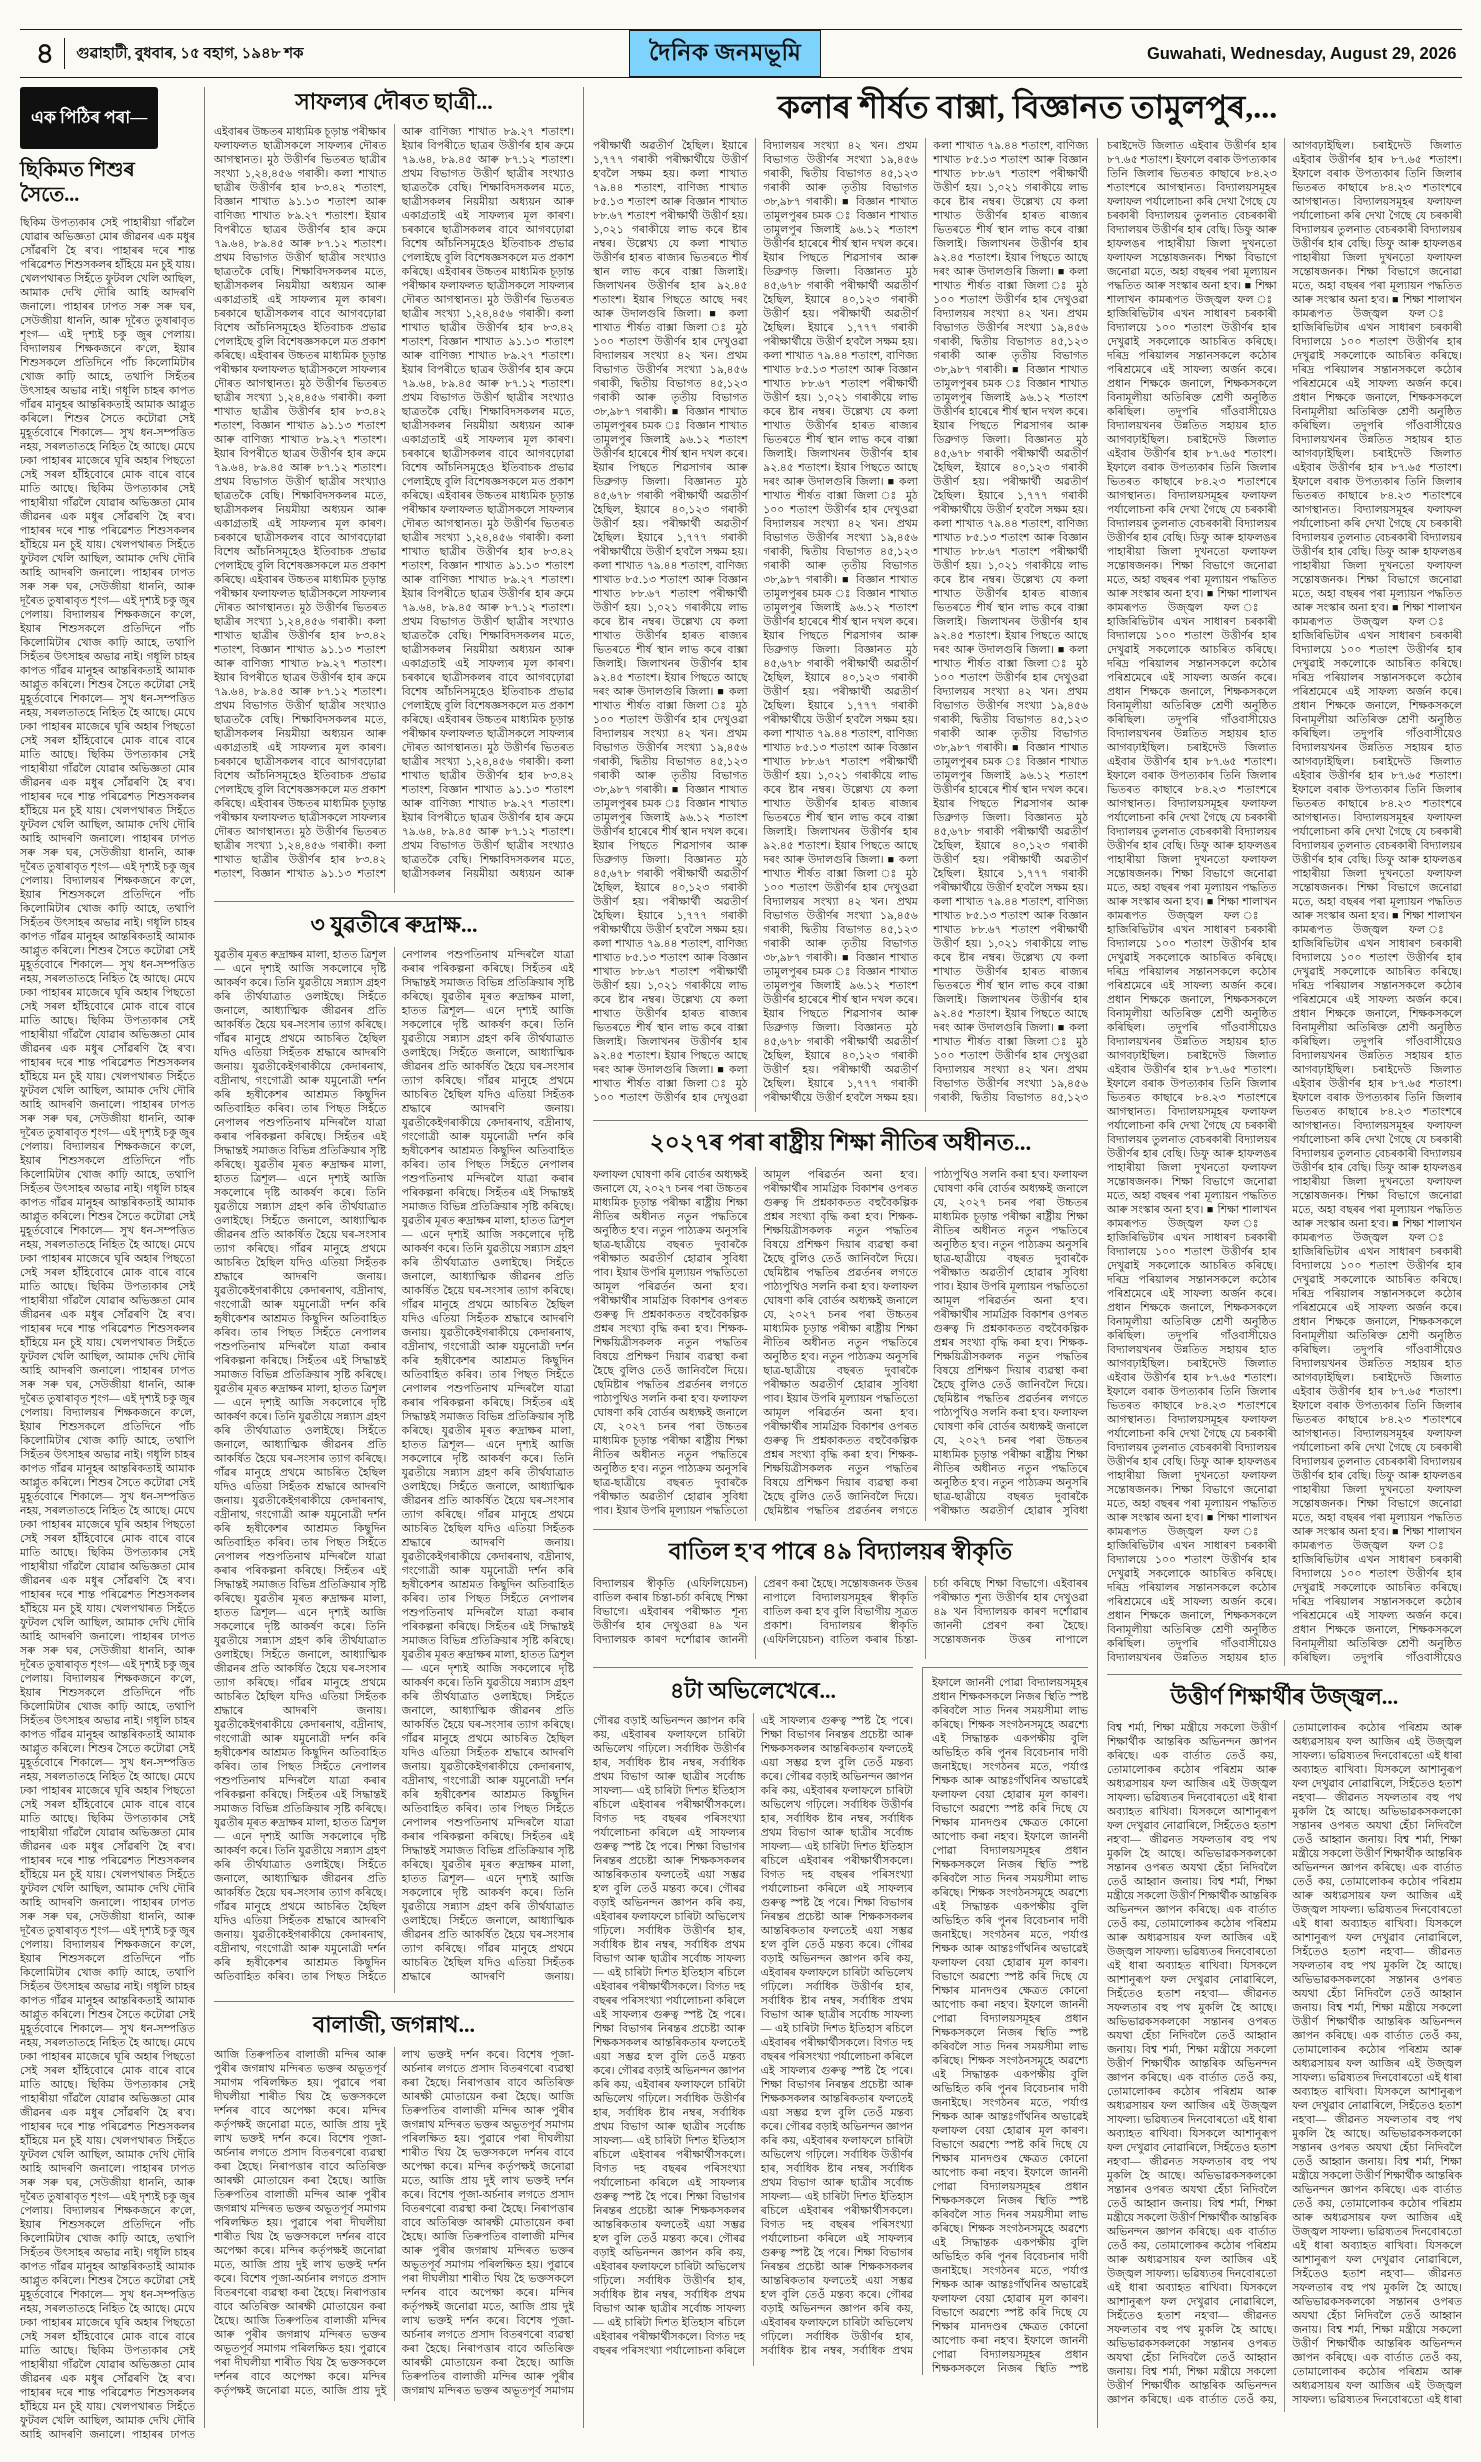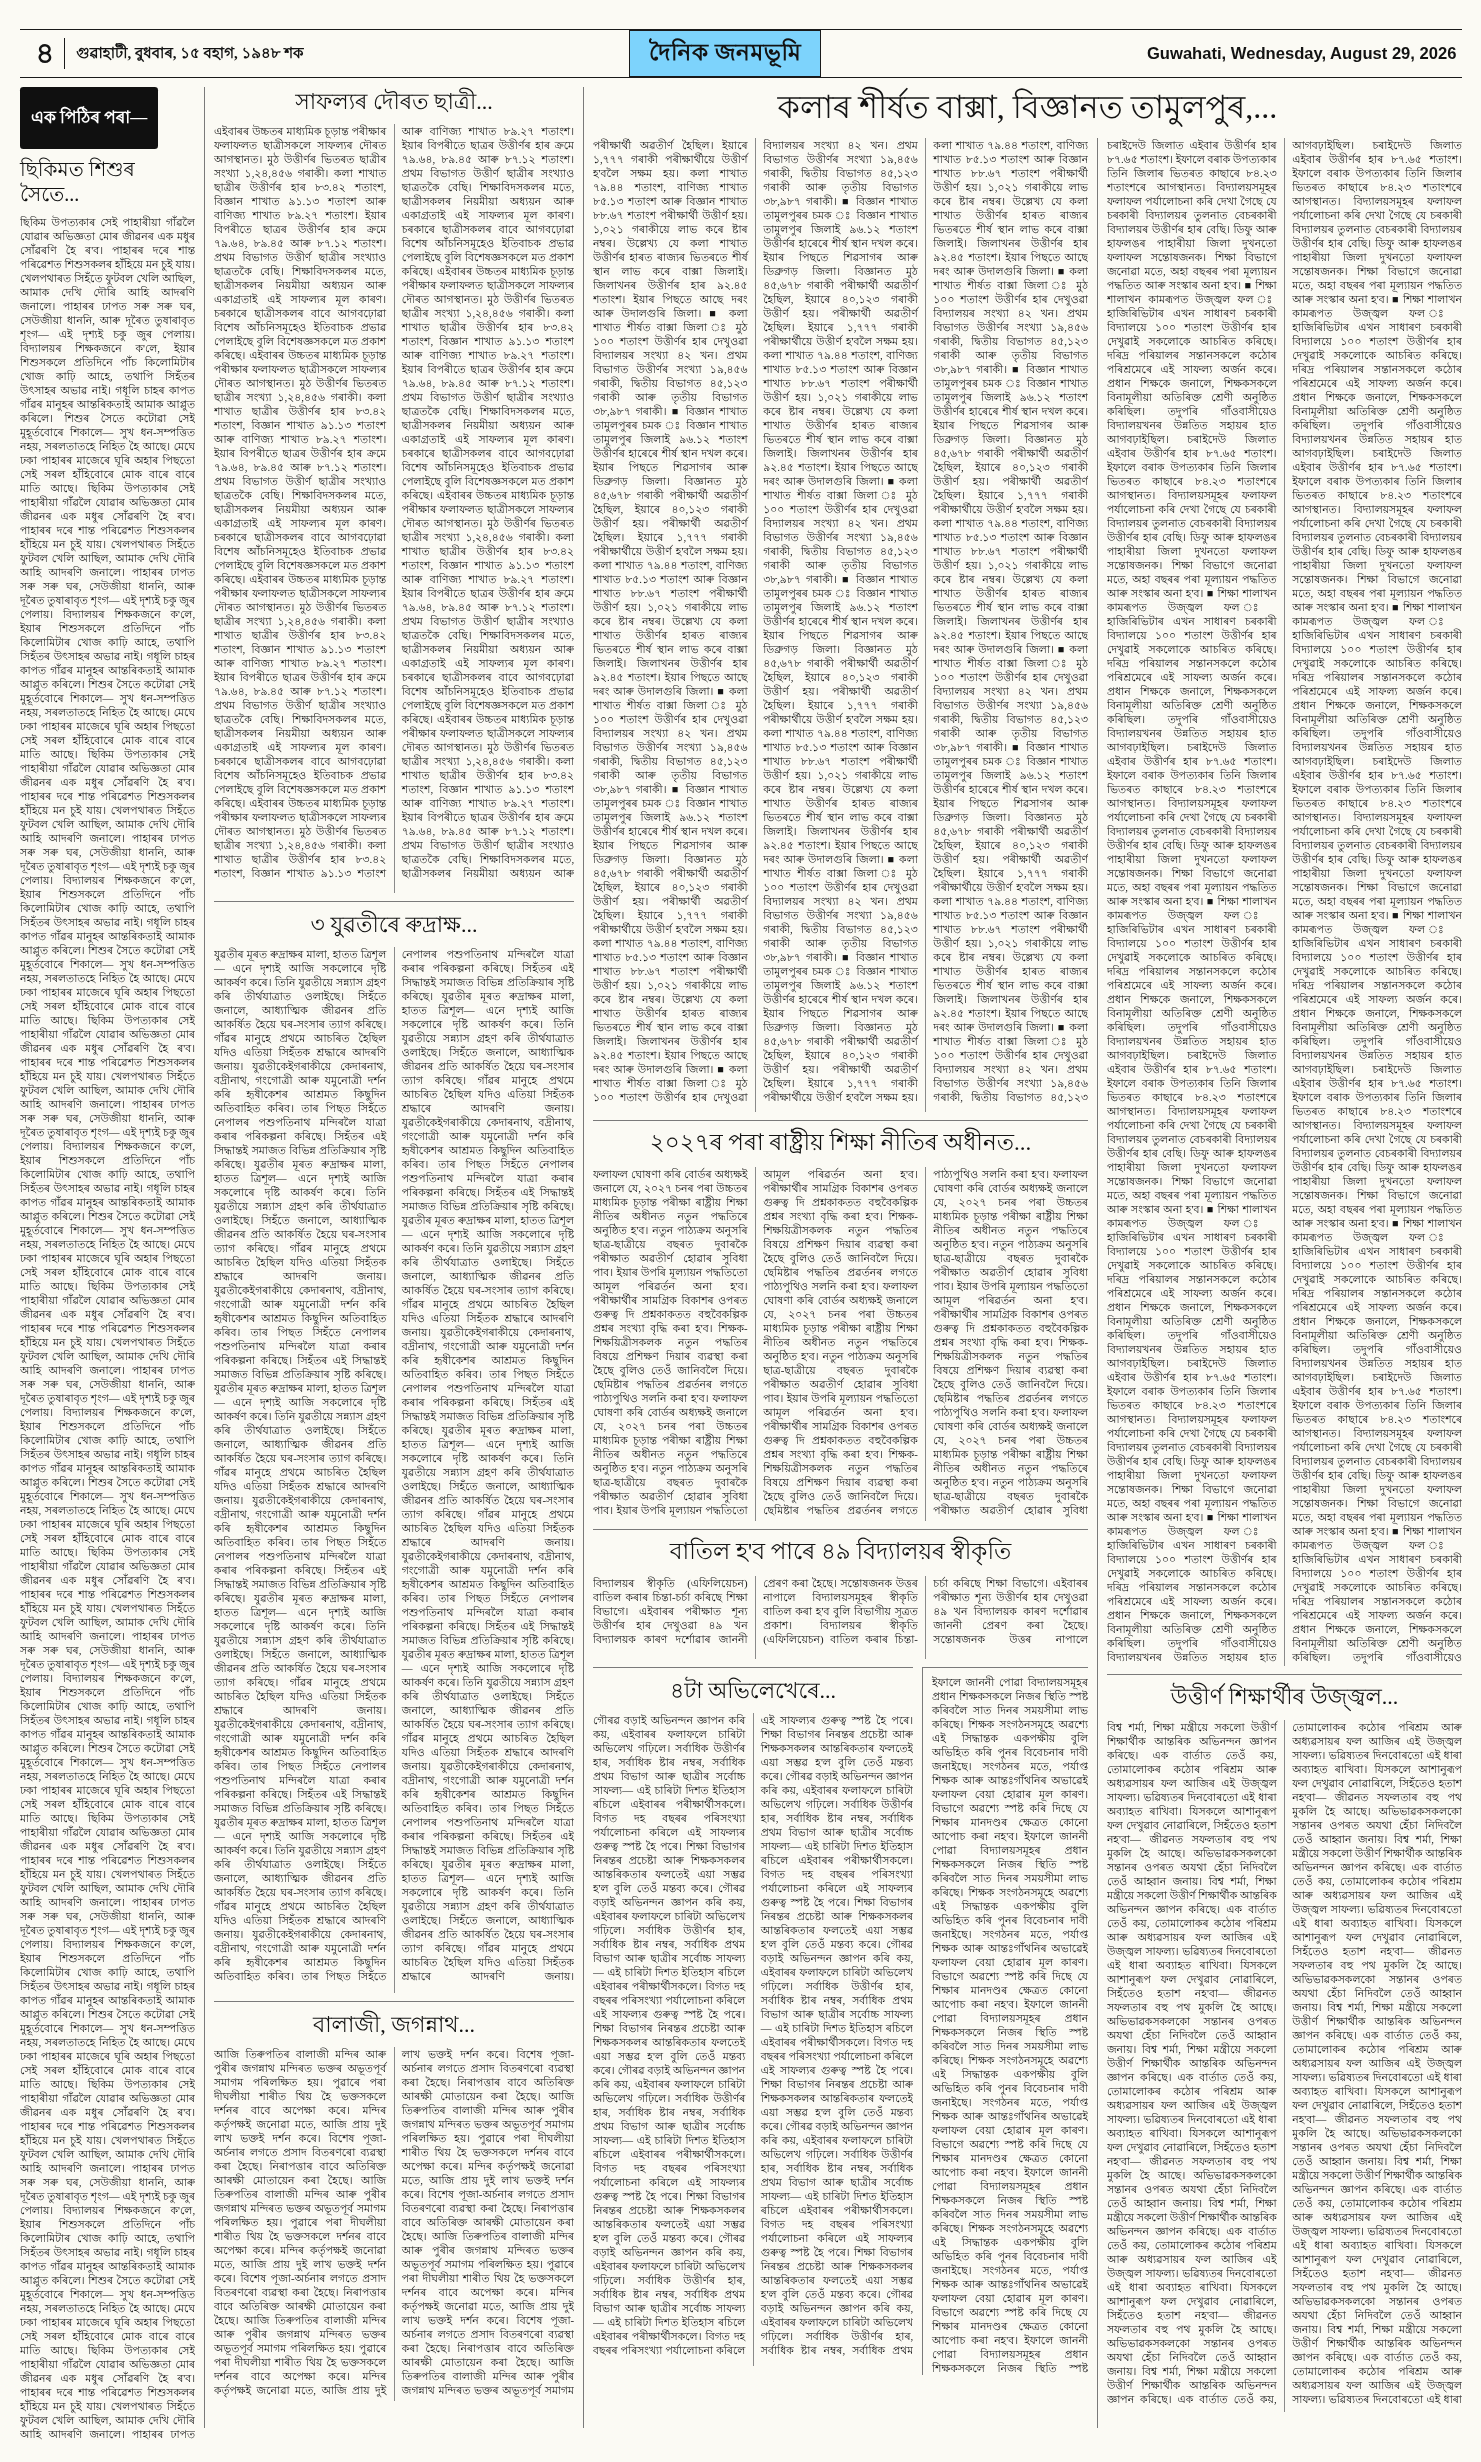--- a/index.html
+++ b/index.html
@@ -29,21 +29,21 @@
   .band1 { width:185px; border-right:0.6px solid #7a7a7a; padding-right:8.9px; }
   .band2 { width:379px; border-right:0.6px solid #7a7a7a; padding:0 8.9px; }
   .band3 { flex:1; padding-left:8.9px; display:flex; flex-direction:column; }
   
   .body {
     font-size:10.8px; line-height:14px; text-align:justify;
     color:#161616; overflow:hidden; word-break:break-word;
   }
   .cols2 { column-count:2; column-gap:15.5px; column-rule:0.6px solid #8a8a8a; }
   .cols3 { column-count:3; column-gap:15.5px; column-rule:0.6px solid #8a8a8a; }
-  .hl { font-weight:normal; text-align:center; margin:1.1px 0 8.9px 0; line-height:1.25; }
+  .hl { font-weight:bold; text-align:center; margin:1.1px 0 8.9px 0; line-height:1.25; }
   .hl-big  { font-size:32px; margin:0 0 11px 0; }
   .hl-med  { font-size:23px; }
   .hl-std  { font-size:22px; }
   .hl-left { font-size:20px; text-align:left; margin:7.7px 0 8.9px 0; }
   .ruled { border-top:0.6px solid #7a7a7a; margin-top:7.7px; padding-top:7.7px; }
   .kicker {
     display:inline-block; background:#101010; color:#ffffff;
     font-size:17px; font-weight:bold; padding:17px 11px; border-radius:3.3px;
   }
   

